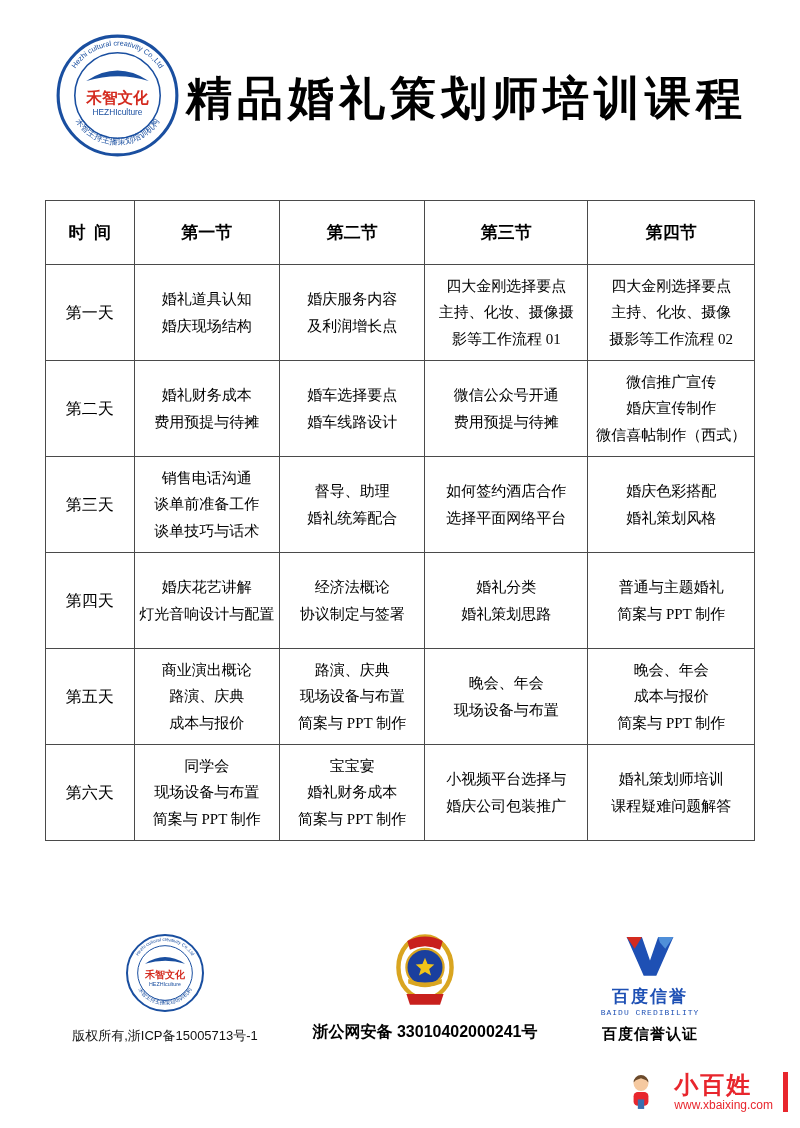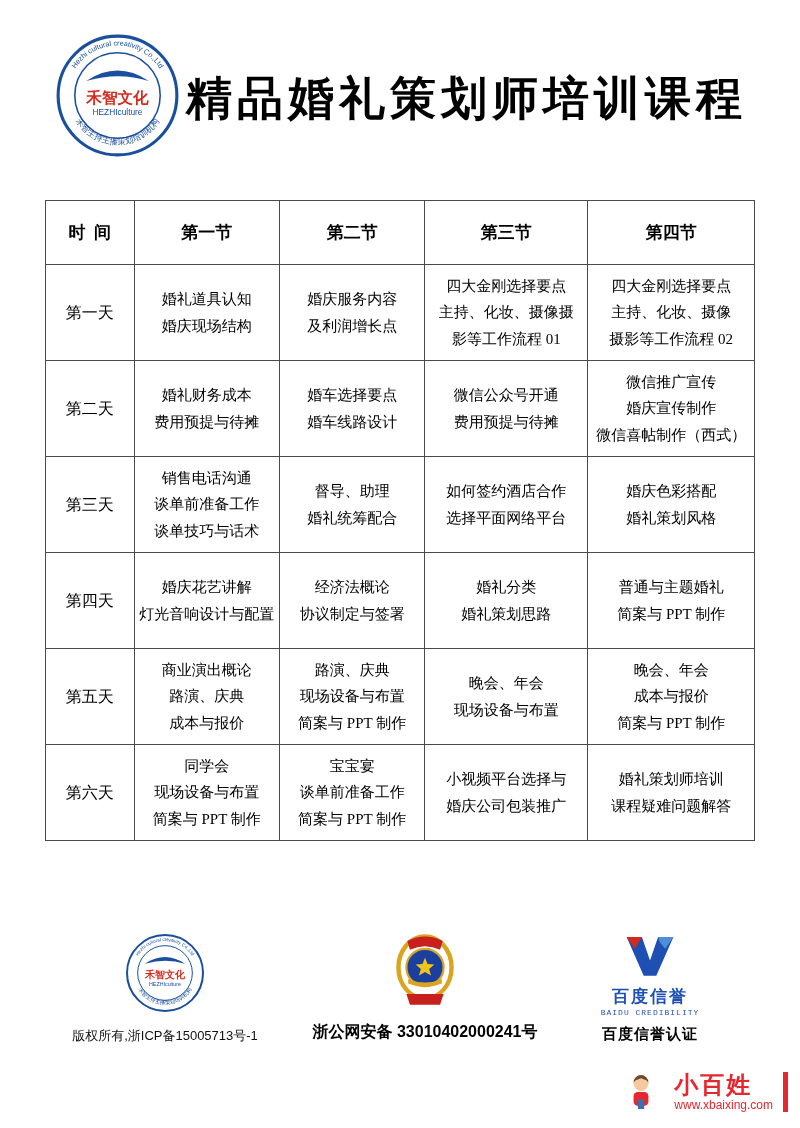--- a/index.html
+++ b/index.html
@@ -147,21 +147,21 @@
             <td class="content-cell">晚会、年会
 成本与报价
 简案与 PPT 制作</td>
           </tr>
           <tr>
             <td class="day-cell">第六天</td>
             <td class="content-cell">同学会
 现场设备与布置
 简案与 PPT 制作</td>
             <td class="content-cell">宝宝宴
-谈单前准备工作
+婚礼财务成本
 简案与 PPT 制作</td>
             <td class="content-cell">小视频平台选择与
 婚庆公司包装推广</td>
             <td class="content-cell">婚礼策划师培训
 课程疑难问题解答</td>
           </tr>
         </tbody>
     </table>
   </div>
 

